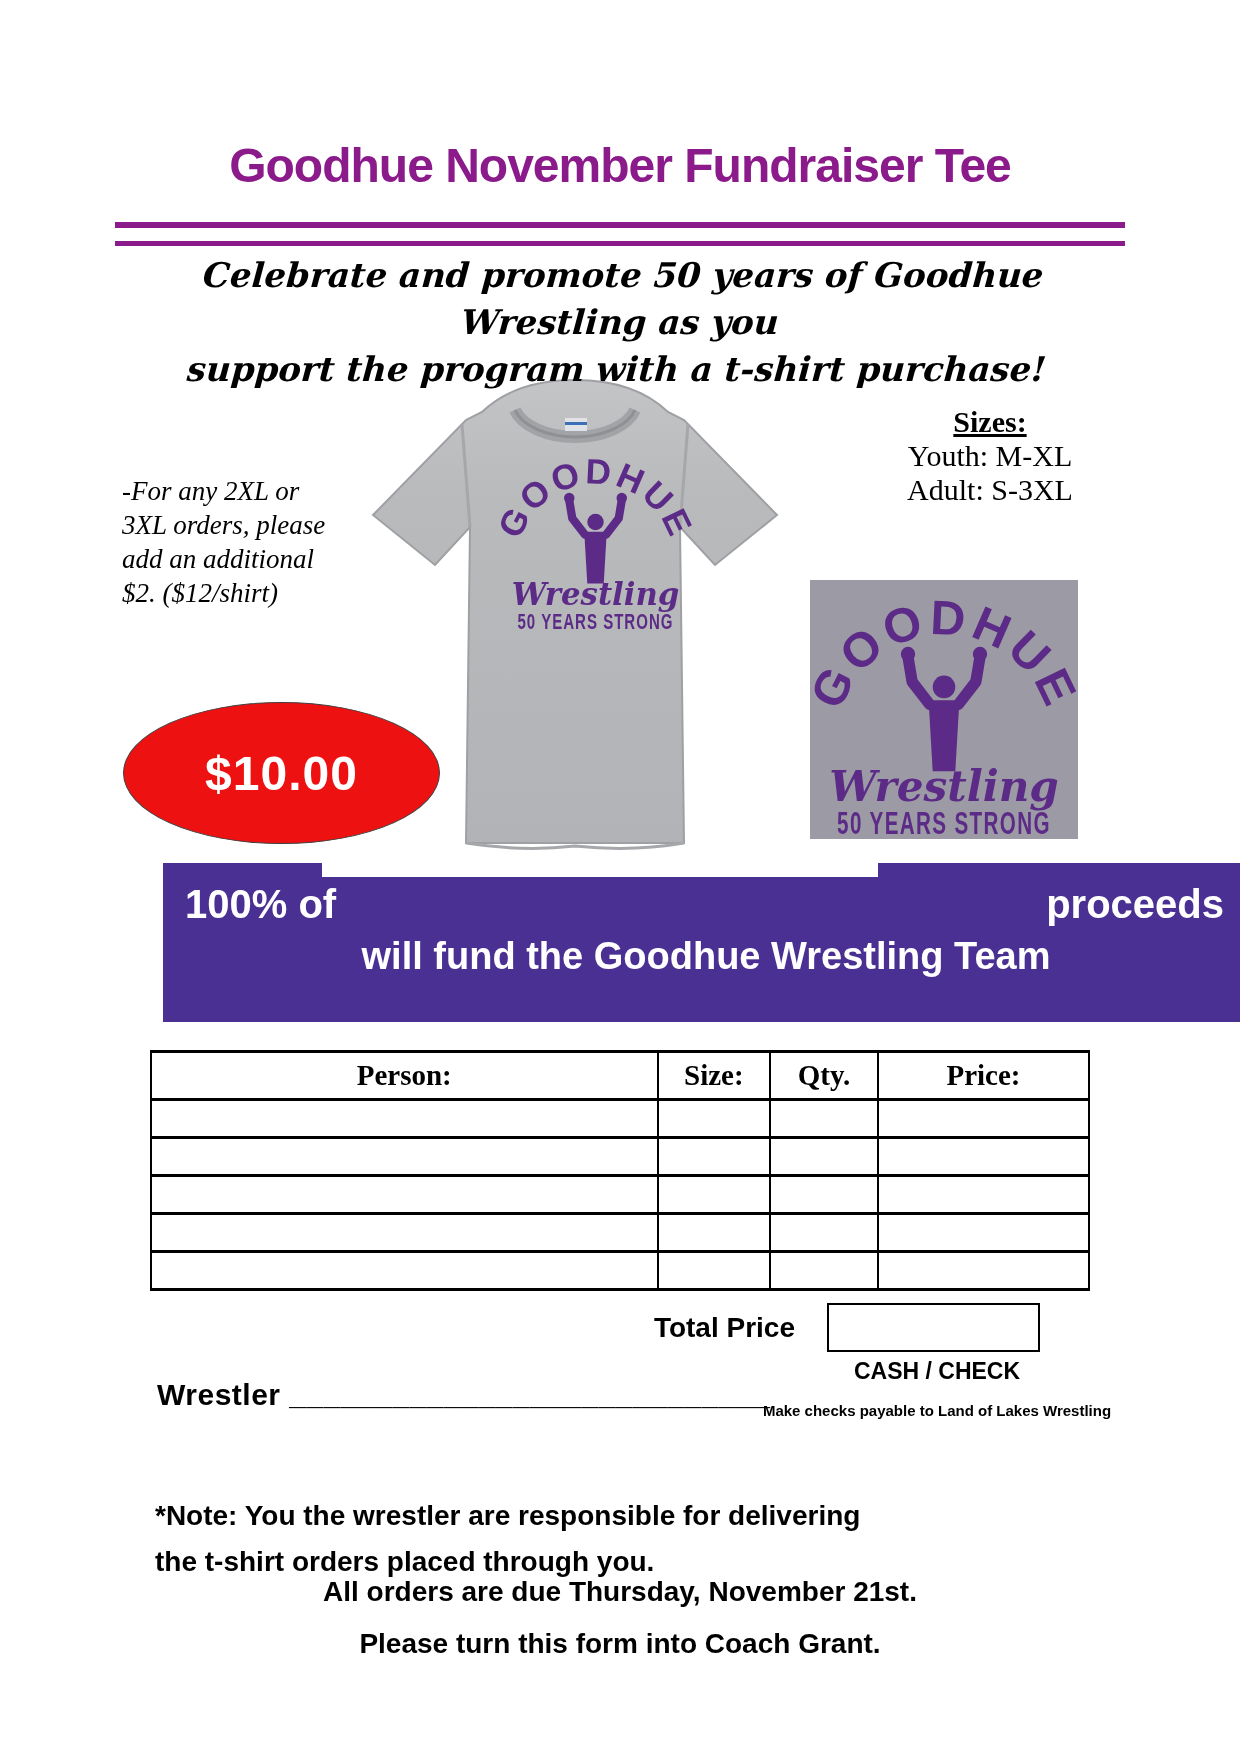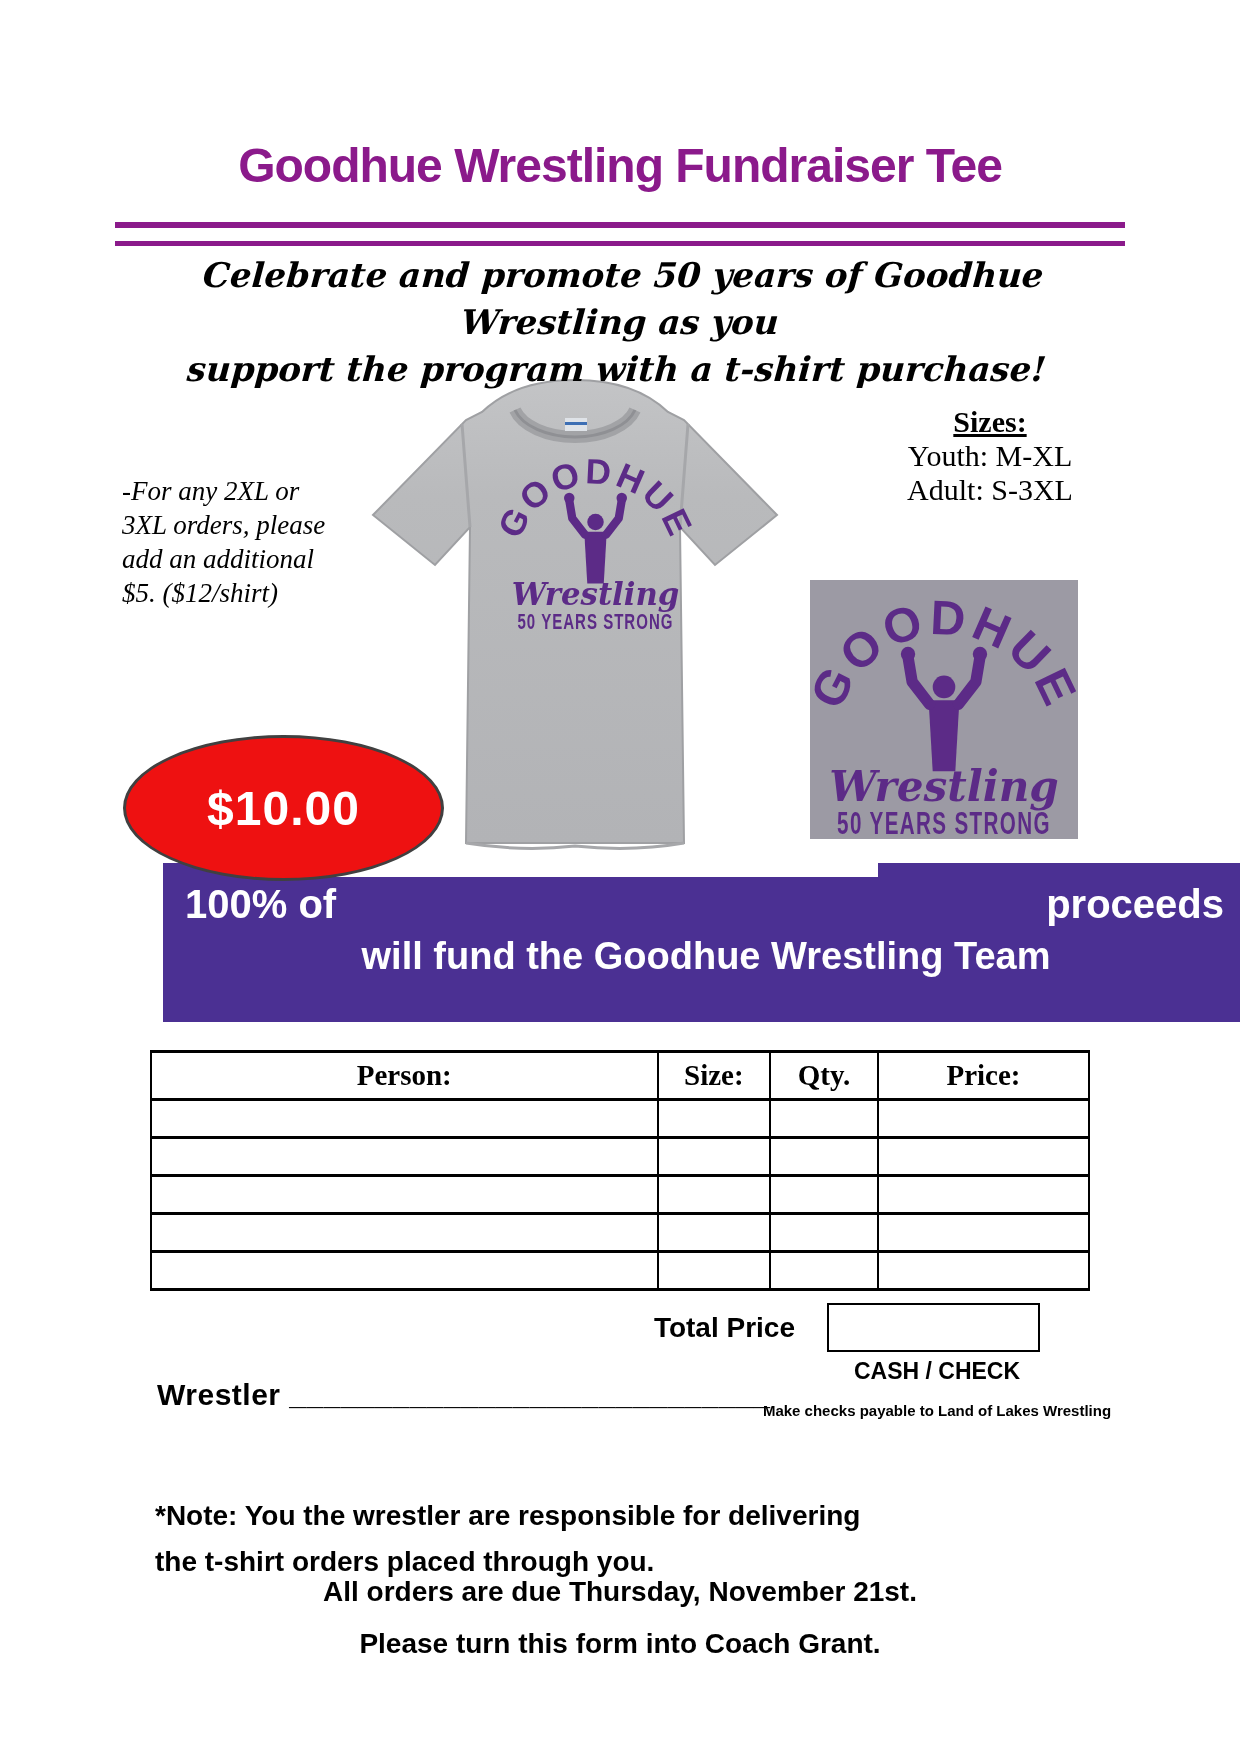--- a/index.html
+++ b/index.html
@@ -36,22 +36,22 @@
   
   .sizes{left:868px;top:405px;width:244px;text-align:center;z-index:5;
     font-family:"Liberation Serif",serif;font-size:30px;line-height:34px;}
   .sizes .hd{font-weight:bold;text-decoration:underline;}
 
   
   .surcharge{left:122px;top:474px;width:240px;z-index:5;
     font-family:"Liberation Serif",serif;font-style:italic;font-size:27px;line-height:34px;}
 
   
-  .badge{left:123px;top:735px;width:315px;height:140px;z-index:4;
-    background:var(--badge-red);border:3px solid #404040;border-radius:50%;
+  .badge{left:123px;top:702px;width:315px;height:140px;z-index:4;
+    background:var(--badge-red);border:1px solid #404040;border-radius:50%;
     display:flex;align-items:center;justify-content:center;}
   .badge span{color:#fff;font-weight:bold;font-size:48px;letter-spacing:1px;}
 
   
   .logo-square{left:810px;top:580px;width:268px;height:259px;background:var(--logo-bg-gray);z-index:3;}
 
   
   .banner{left:115px;top:863px;width:1086px;height:159px;background:var(--banner-purple);
     z-index:1;color:#fff;font-weight:bold;margin-left:48px;}
   .banner .row1{display:flex;justify-content:space-between;padding:20px 25px 0 22px;font-size:40px;line-height:42px;}
@@ -83,21 +83,21 @@
 
   
   .footer{left:105px;top:1566px;width:1030px;text-align:center;font-size:28px;
     font-weight:bold;line-height:52px;z-index:5;}
 </style>
 </head>
 <body>
 
 <div class="page">
 
-  <div class="abs title">Goodhue Wrestling Fundraiser Tee</div>
+  <div class="abs title">Goodhue November Fundraiser Tee</div>
   <div class="abs double-rule"></div>
 
   <div class="abs tagline">
     <div>Celebrate and promote 50 years of Goodhue Wrestling as you</div>
     <div>support the program with a t-shirt purchase!</div>
   </div>
 
   <div class="abs shirt-wrap">
     <svg class="logo-svg" width="556" height="517" viewBox="0 0 556 517">
       <defs>
@@ -143,21 +143,21 @@
   <div class="abs sizes">
     <div class="hd">Sizes:</div>
     <div>Youth: M-XL</div>
     <div>Adult: S-3XL</div>
   </div>
 
   <div class="abs surcharge">
     <div>-For any 2XL or</div>
     <div>3XL orders, please</div>
     <div>add an additional</div>
-    <div>$5. ($12/shirt)</div>
+    <div>$2. ($12/shirt)</div>
   </div>
 
   <div class="abs badge">
     <span>$10.00</span>
   </div>
 
   <div class="abs logo-square">
     <svg class="logo-svg" width="268" height="259" viewBox="0 0 260 252">
       <g fill="currentColor">
         <defs>

